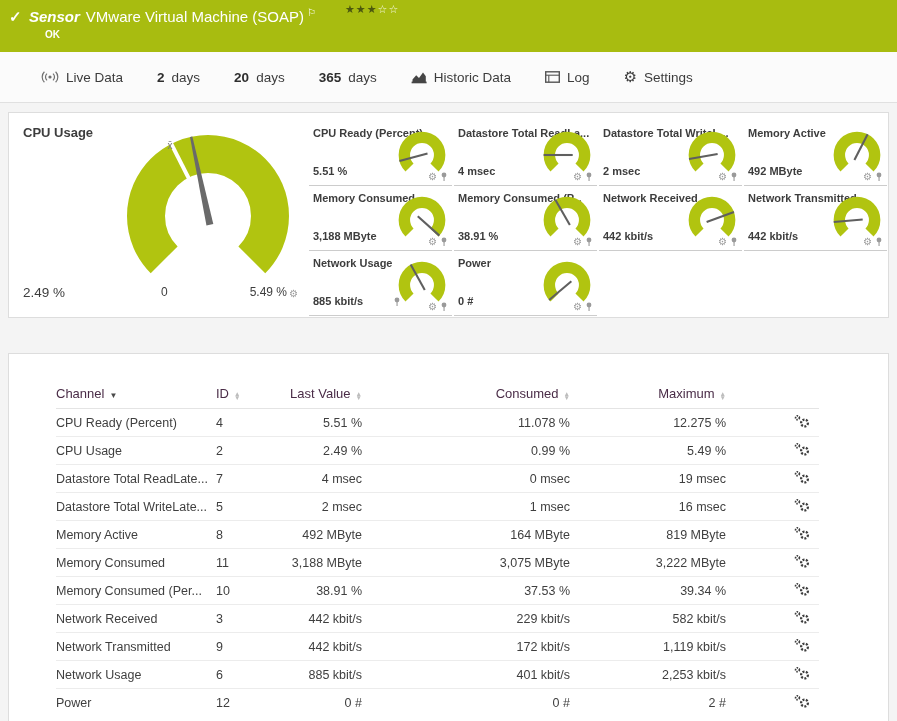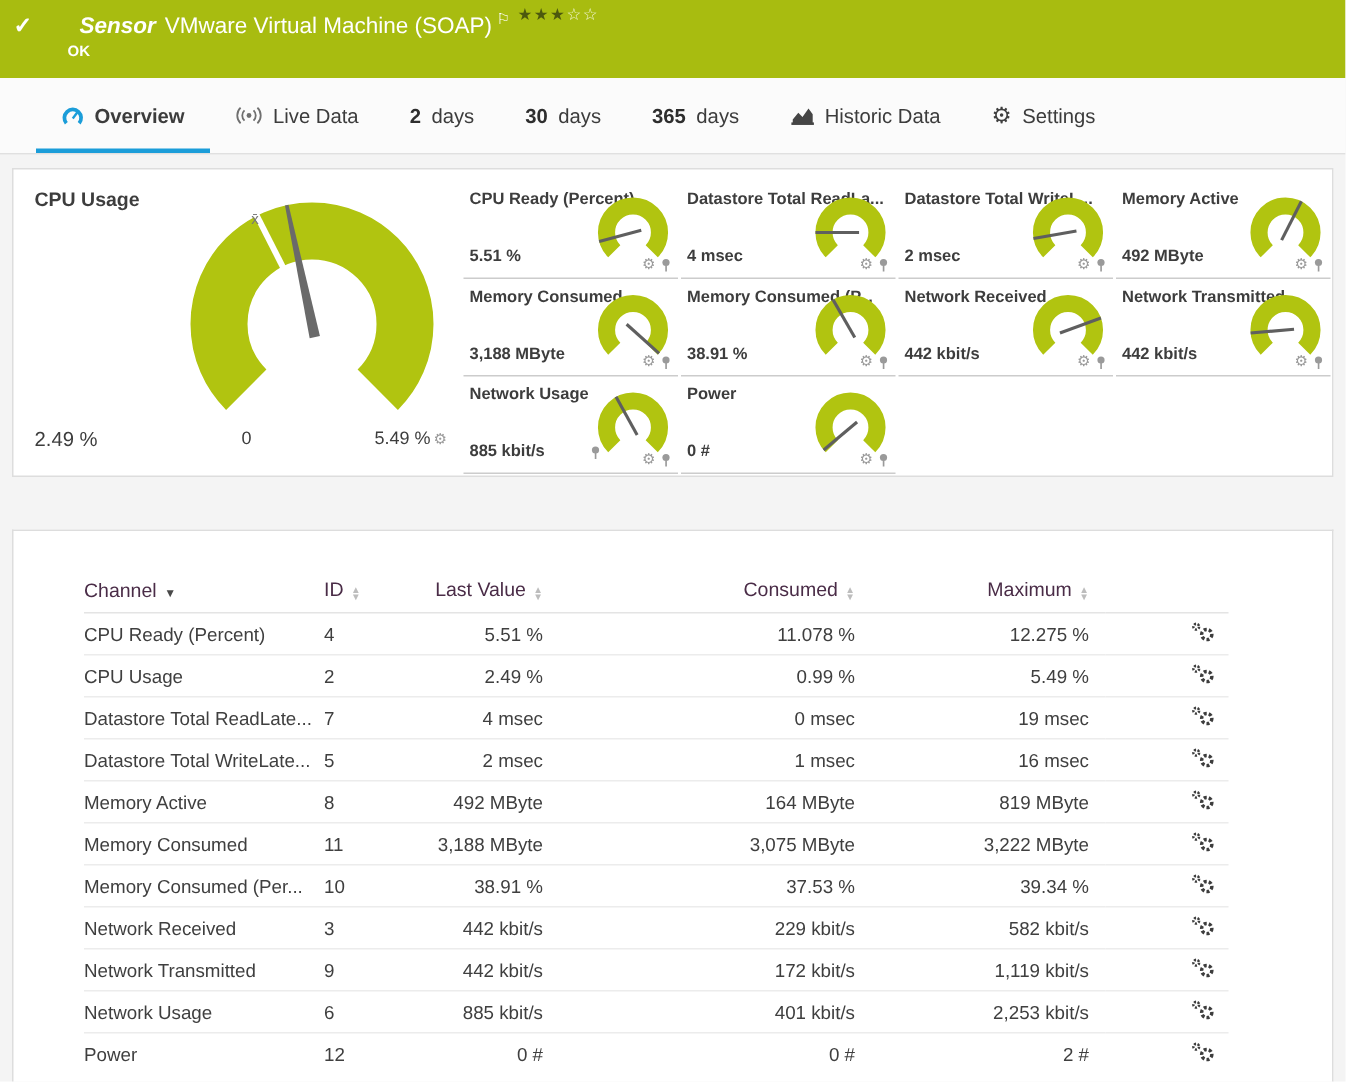--- a/index.html
+++ b/index.html
@@ -5,21 +5,21 @@
   html,body{margin:0;padding:0;}
   body{
     width:897px;height:721px;overflow:hidden;position:relative;
     font-family:"Liberation Sans",sans-serif;background:#f4f4f4;
     -webkit-font-smoothing:antialiased;
   }
   
   .topbar{position:absolute;left:0;top:0;width:897px;height:52px;background:#a8bc10;color:#fff;}
   .topbar .check{position:absolute;left:9px;top:8px;font-size:15px;font-weight:bold;}
   .titleline{position:absolute;left:29px;top:7px;font-size:15px;white-space:nowrap;}
-  .titleline .kind{font-style:italic;font-weight:bold;margin-right:6px;margin-left:24px;}
+  .titleline .kind{font-style:italic;font-weight:bold;margin-right:6px;}
   .titleline .name{font-weight:normal;}
   .flag{font-size:10px;vertical-align:super;margin-left:3px;font-weight:normal;}
   .stars{position:absolute;left:345px;top:3px;font-size:11px;letter-spacing:1px;}
   .stars .f{color:#4c580e;} .stars .e{color:#f2f6d8;}
   .okbadge{position:absolute;left:45px;top:29px;font-size:10px;font-weight:bold;}
   
   .tabbar{position:absolute;left:0;top:52px;width:897px;height:51px;background:#fbfbfb;
     border-bottom:1px solid #e0e0e0;display:flex;align-items:stretch;padding-left:24px;box-sizing:border-box;}
   .tab{display:flex;align-items:center;gap:7px;padding:0 17px;font-size:13.5px;color:#3c3c3c;cursor:pointer;position:relative;}
   .tab .num{font-weight:bold;color:#2e2e2e;}
@@ -71,52 +71,53 @@
 <div class="topbar">
   <span class="check">✓</span>
   <div class="titleline">
     <span class="kind">Sensor</span><span class="name">VMware Virtual Machine (SOAP)</span><span class="flag">⚐</span>
   </div>
   <span class="stars"><span class="f">★★★</span><span class="e">☆☆</span></span>
   <span class="okbadge">OK</span>
 </div>
 
 <div class="tabbar">
-  <div class="tab active">
-    <svg width="15" height="13" viewBox="0 0 16 14">
-        <path d="M3.4 12 A 6 6 0 1 1 12.6 12" fill="none" stroke="#1b9dd9" stroke-width="2.7"></path>
-        <line x1="8" y1="8.6" x2="11.6" y2="3.8" stroke="#1b9dd9" stroke-width="1.7"></line>
-      </svg>
-    <span class="lbl">Overview</span>
-  </div>
   <div class="tab">
     <svg width="18" height="12" viewBox="0 0 18 12">
         <circle cx="9" cy="6" r="1.6" fill="#6f6f6f"></circle>
         <path d="M6 2.6 A 4.6 4.6 0 0 0 6 9.4 M12 2.6 A 4.6 4.6 0 0 1 12 9.4 M3.4 0.8 A 7.2 7.2 0 0 0 3.4 11.2 M14.6 0.8 A 7.2 7.2 0 0 1 14.6 11.2" stroke="#6f6f6f" fill="none" stroke-width="1.2"></path>
       </svg>
     <span class="lbl">Live Data</span>
   </div>
   <div class="tab">
     <span class="num">2</span>
     <span class="lbl">days</span>
   </div>
   <div class="tab">
-    <span class="num">30</span>
+    <span class="num">20</span>
     <span class="lbl">days</span>
   </div>
   <div class="tab">
     <span class="num">365</span>
     <span class="lbl">days</span>
   </div>
   <div class="tab">
     <svg width="16" height="13" viewBox="0 0 16 13">
         <path d="M1.5 11 V8.6 L5.2 4.2 L8 7 L12 1.4 L14.8 5.2 V11 Z" fill="#454545"></path>
         <rect x="0.6" y="10.6" width="15" height="1.7" fill="#454545"></rect>
       </svg>
     <span class="lbl">Historic Data</span>
+  </div>
+  <div class="tab">
+    <svg width="15" height="12" viewBox="0 0 15 12">
+        <rect x="0.7" y="0.8" width="13.6" height="10.4" fill="none" stroke="#555" stroke-width="1.4"></rect>
+        <line x1="0.7" y1="4.2" x2="14.3" y2="4.2" stroke="#555" stroke-width="1.1"></line>
+        <line x1="3.8" y1="4.2" x2="3.8" y2="11.2" stroke="#555" stroke-width="1.1"></line>
+      </svg>
+    <span class="lbl">Log</span>
   </div>
   <div class="tab">
     <span class="gear-glyph">⚙</span>
     <span class="lbl">Settings</span>
   </div>
 </div>
 
 <div class="panel gauge-panel">
 
   <div class="bigtile">

